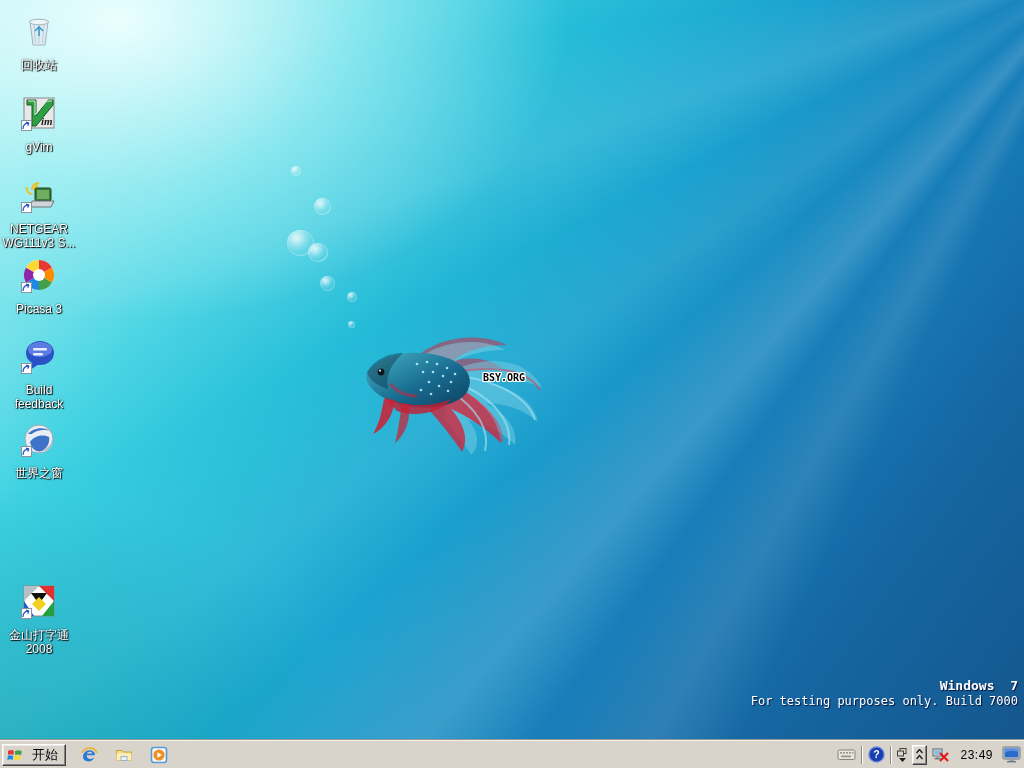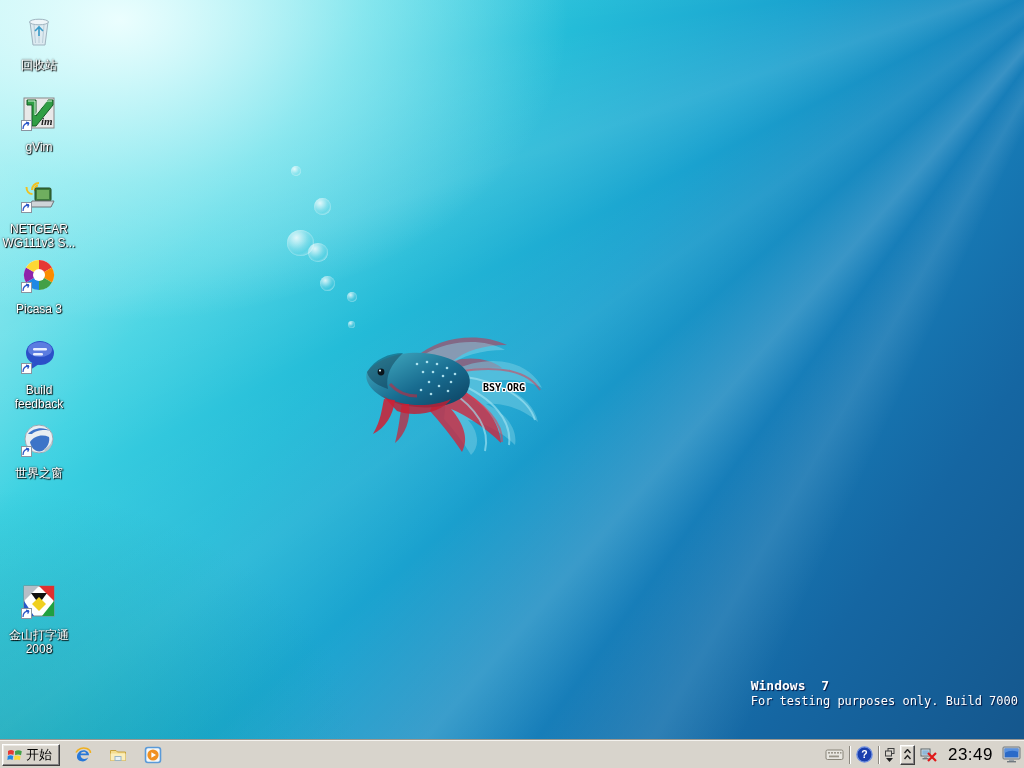--- a/index.html
+++ b/index.html
@@ -29,25 +29,24 @@
     background: radial-gradient(circle at 35% 30%, rgba(255,255,255,.8), rgba(255,255,255,.18) 45%, rgba(255,255,255,.04) 62%, rgba(255,255,255,.38) 96%);
     box-shadow: inset 0 0 2px rgba(255,255,255,.65);
   }
 
   .fish { position:absolute; left:345px; top:312px; width:208px; height:150px; }
 
   .fish-watermark {
     position:absolute; left:483px; top:372px;
     font:bold 10px "DejaVu Sans Mono", monospace; color:#000; letter-spacing:0;
     text-shadow:-1px -1px 0 #fff,1px -1px 0 #fff,-1px 1px 0 #fff,1px 1px 0 #fff,1px 0 0 #fff,-1px 0 0 #fff,0 1px 0 #fff,0 -1px 0 #fff;
-    margin-top:10px;
   }
 
   .build-mark {
-    position:absolute; right:6px; bottom:32px; 
+    position:absolute; right:6px; bottom:32px; text-align:right;
     color:#fff; font-family:"DejaVu Sans Mono", monospace;
     text-shadow:1px 1px 1px rgba(0,0,40,.8);
   }
   .build-mark .l1 { font-size:13px; font-weight:bold; white-space:pre; }
   .build-mark .l2 { font-size:12px; margin-top:1px; }
 
   
   .dicon-block { position:absolute; left:1px; width:76px; text-align:center; cursor:default; }
   .dicon { width:34px; height:34px; margin:8px auto; position:relative; }
   .dicon svg { display:block; }
@@ -62,41 +61,41 @@
 
   
   .taskbar {
     position:absolute; left:0; bottom:0; width:1024px; height:28px;
     background:#d8d4cc; border-top:1px solid #f4f2ee;
     box-shadow:0 -1px 0 #9a968e;
     display:flex; align-items:center; z-index:5;
   }
   .start-btn {
     margin-left:2px; height:22px; padding:0 7px 0 4px;
-    display:flex; align-items:center; gap:3px;
+    display:flex; align-items:center; gap:9px;
     background:#d8d4cc; font-size:13px; color:#000;
     border:1px solid; border-color:#ffffff #404040 #404040 #ffffff;
     box-shadow: inset -1px -1px 0 #848284, inset 1px 1px 0 #eceae4;
     cursor:pointer; font-family:inherit;
   }
   .qlaunch { display:flex; align-items:center; gap:17px; margin-left:14px; }
   .ql-item { width:18px; height:18px; display:flex; align-items:center; justify-content:center; cursor:pointer; }
 
   .task-space { flex:1; }
 
   .tray { display:flex; align-items:center; gap:5px; padding-right:3px; height:100%; }
   .etched { width:2px; height:18px; border-left:1px solid #8c8880; border-right:1px solid #fff; }
   .tray-ic { display:flex; align-items:center; justify-content:center; cursor:pointer; }
   .caret-btn {
     width:15px; height:20px; background:#d8d4cc;
     border:1px solid; border-color:#ffffff #404040 #404040 #ffffff;
     box-shadow: inset -1px -1px 0 #848284, inset 1px 1px 0 #eceae4;
     display:flex; flex-direction:column; align-items:center; justify-content:center; cursor:pointer;
   }
-  .clock { font-size:17px; color:#000; padding:0 4px 0 6px; letter-spacing:.5px; cursor:default; }
+  .clock { font-size:12px; color:#000; padding:0 4px 0 6px; letter-spacing:.5px; cursor:default; }
 </style>
 </head>
 <body>
 
 <div class="desktop">
   <div class="rays"></div>
 
   <div class="bubble" style="left:291px;top:166px;width:10px;height:10px"></div>
   <div class="bubble" style="left:314px;top:198px;width:17px;height:17px"></div>
   <div class="bubble" style="left:287px;top:230px;width:27px;height:26px"></div>

